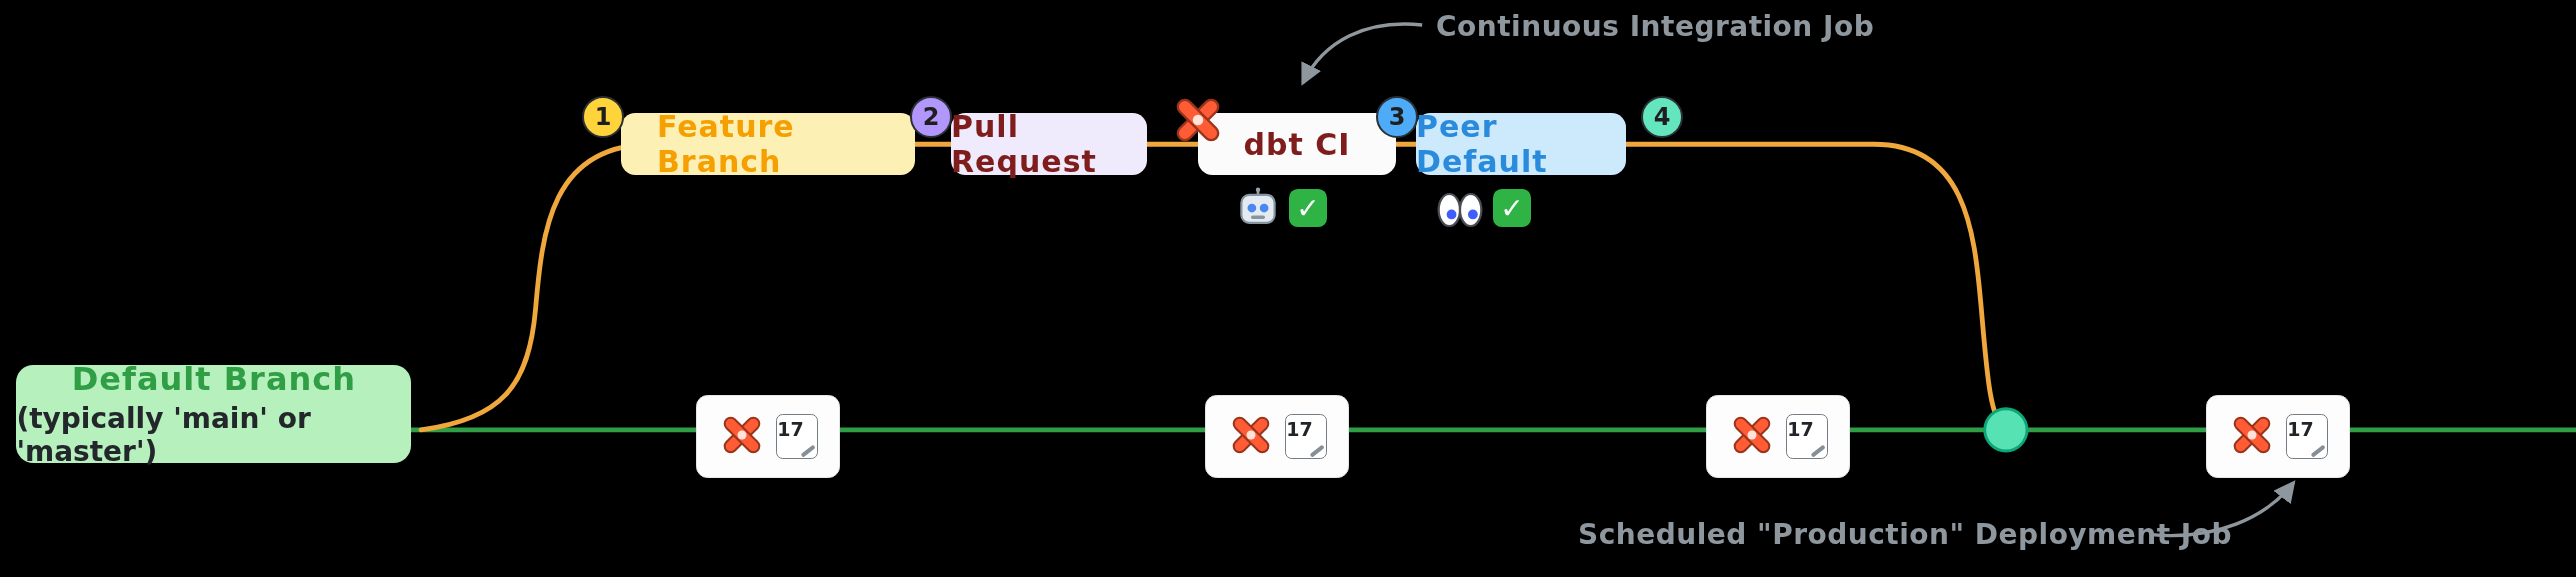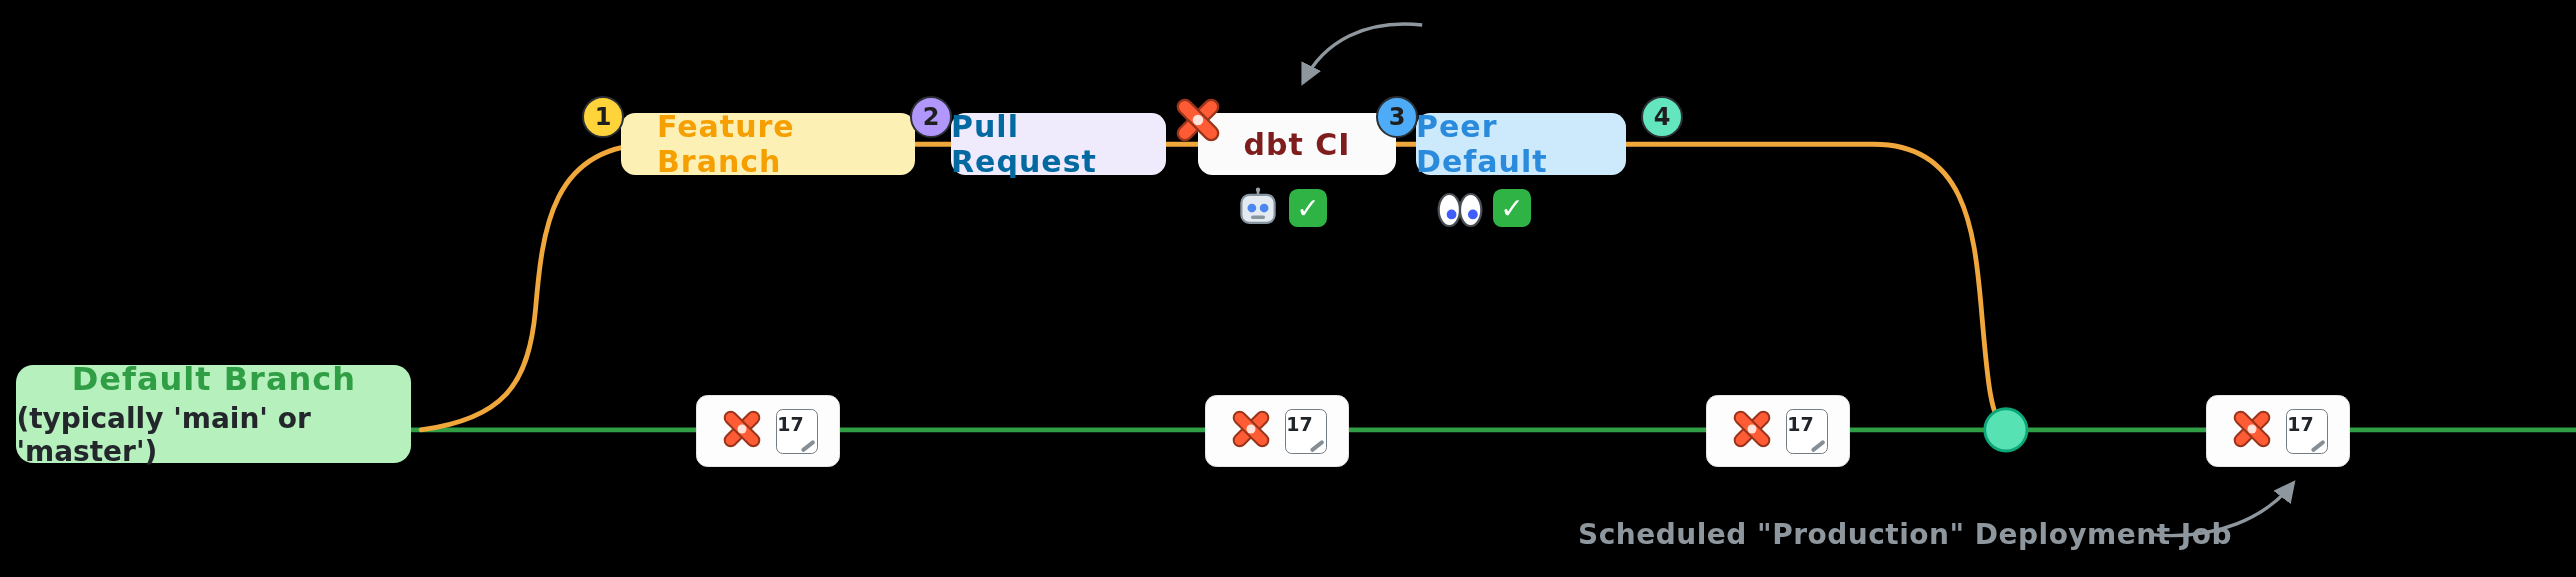--- a/index.html
+++ b/index.html
@@ -22,21 +22,21 @@
   .db-title { color: #2f9e44; font-size: 32px; font-weight: bold; letter-spacing: 1px; }
   .db-sub   { color: #23272b; font-size: 28px; font-weight: 600; }
 
   
   .step-box {
     position: absolute; top: 113px; height: 62px; z-index: 2;
     border-radius: 14.4px; display: flex; align-items: center; justify-content: center;
     font-size: 30px; font-weight: bold; letter-spacing: 1px;
   }
   .box-feature { left: 621px;  width: 258px; background: #fdf0b4; color: #f59f00; padding-left: 36px; }
-  .box-pr      { left: 951px;  width: 215px; background: #efeafc; color: #0369a1; }
+  .box-pr      { left: 951px;  width: 196px; background: #efeafc; color: #7f1d1d; }
   .box-dbtci   { left: 1198px; width: 198px; background: #fbfbfb; color: #7f1d1d; justify-content: center; }
   .box-peer    { left: 1416px; width: 210px; background: #cde9fc; color: #2a8bdd; }
   .box-merge   { left: 1681px; width: 123px; background: #9df0cf; color: #0c9f72; }
 
   
   .badge {
     position: absolute; top: 96px; width: 42px; height: 42px; z-index: 3;
     border-radius: 50%; border: 2.9px solid #2b3035; box-sizing: border-box;
     display: flex; align-items: center; justify-content: center;
     font-size: 24px; font-weight: bold; color: #1e1e1e;
@@ -55,21 +55,21 @@
   .pos-eyes   { left: 1436px; top: 191px; }
   .pos-check2 { left: 1493px; top: 189px; }
   .check {
     width: 38px; height: 38px; background: #2fb344; border-radius: 8.7px;
     color: #fff; font-size: 28px; font-weight: bold;
     display: flex; align-items: center; justify-content: center;
   }
 
   
   .chip {
-    position: absolute; top: 395px; width: 144px; height: 72px; z-index: 2;
+    position: absolute; top: 395px; width: 144px; height: 83px; z-index: 2;
     background: #fdfdfd; border: 1.9px solid #e3e5e8; box-sizing: border-box;
     border-radius: 11.5px; display: flex; align-items: center; justify-content: center; gap: 10.6px;
   }
   .chip-1 { left: 696px; }
   .chip-2 { left: 1205px; }
   .chip-3 { left: 1706px; }
   .chip-4 { left: 2206px; }
 
   
   .cal {
@@ -223,16 +223,17 @@
         </g>
         <circle cx="24" cy="24" r="4.5" fill="#ffe3da"></circle>
       </svg>
     </span>
     <span class="cal">
       <span class="cal-top"></span>
       <span class="cal-date">17</span>
     </span>
   </div>
 
+  <div class="annotation ci-label">Continuous Integration Job</div>
   <div class="annotation sched-label">Scheduled "Production" Deployment Job</div>
 
 </div>
 
 
 </body></html>

